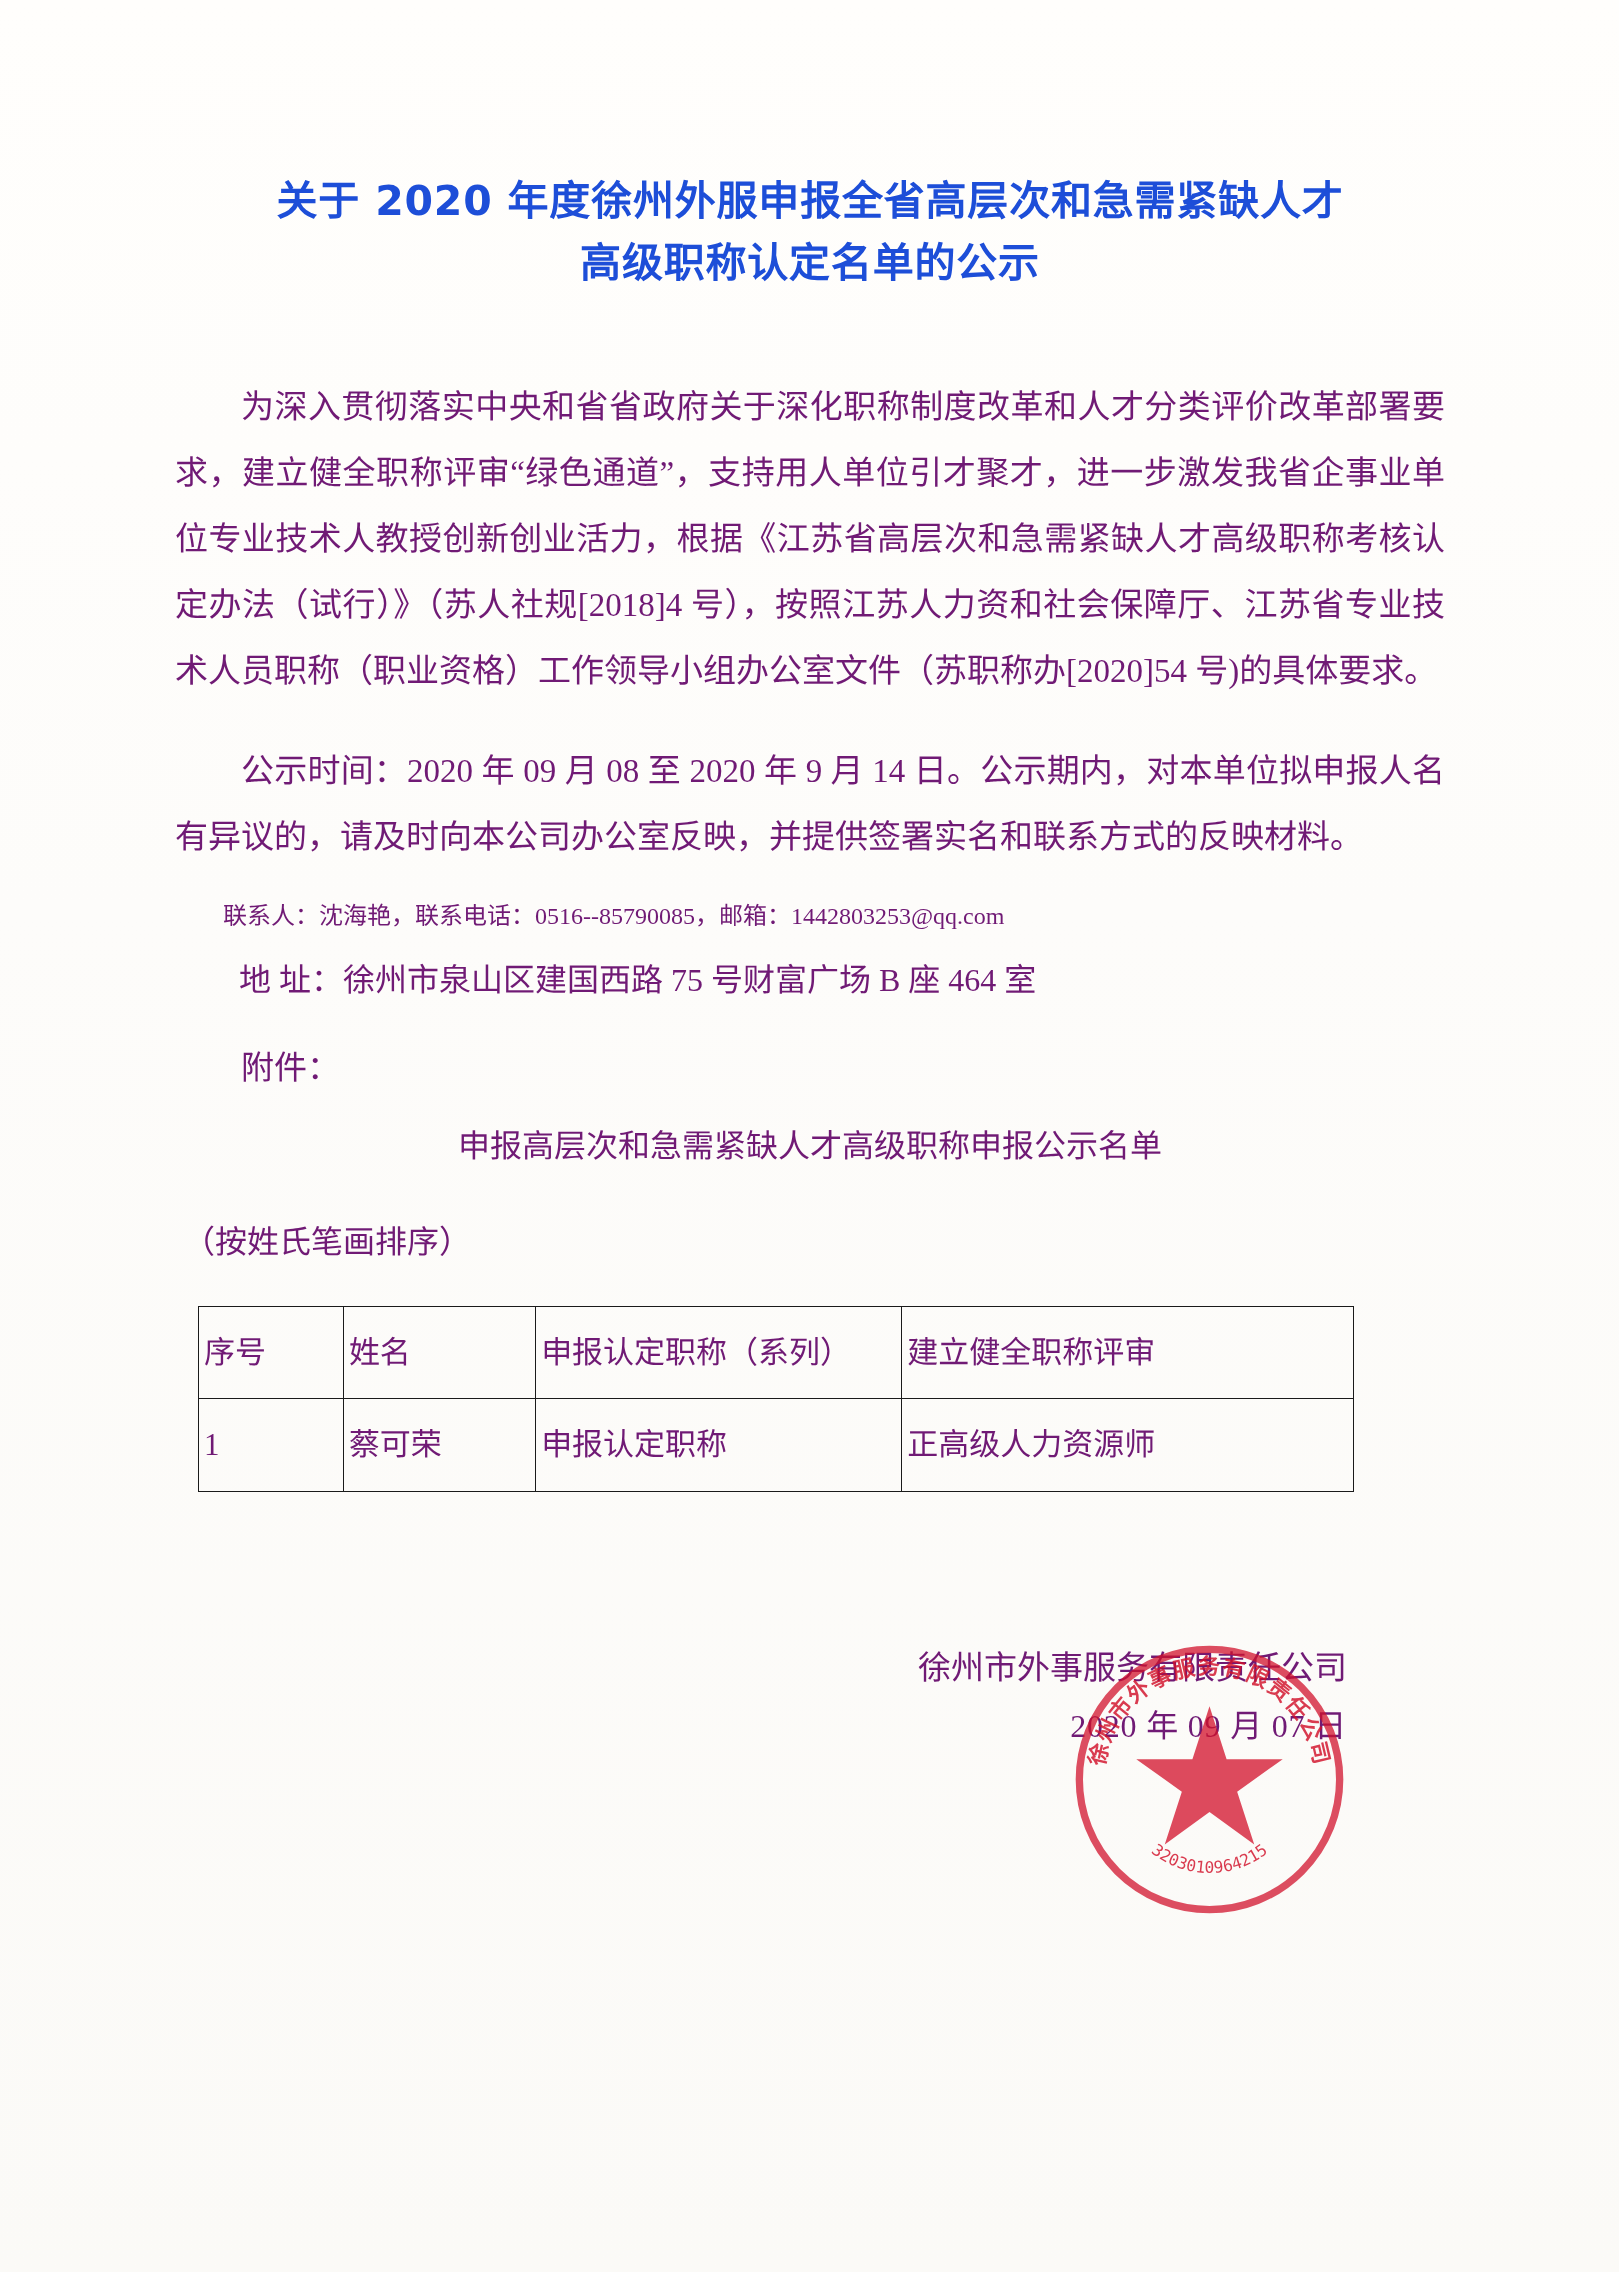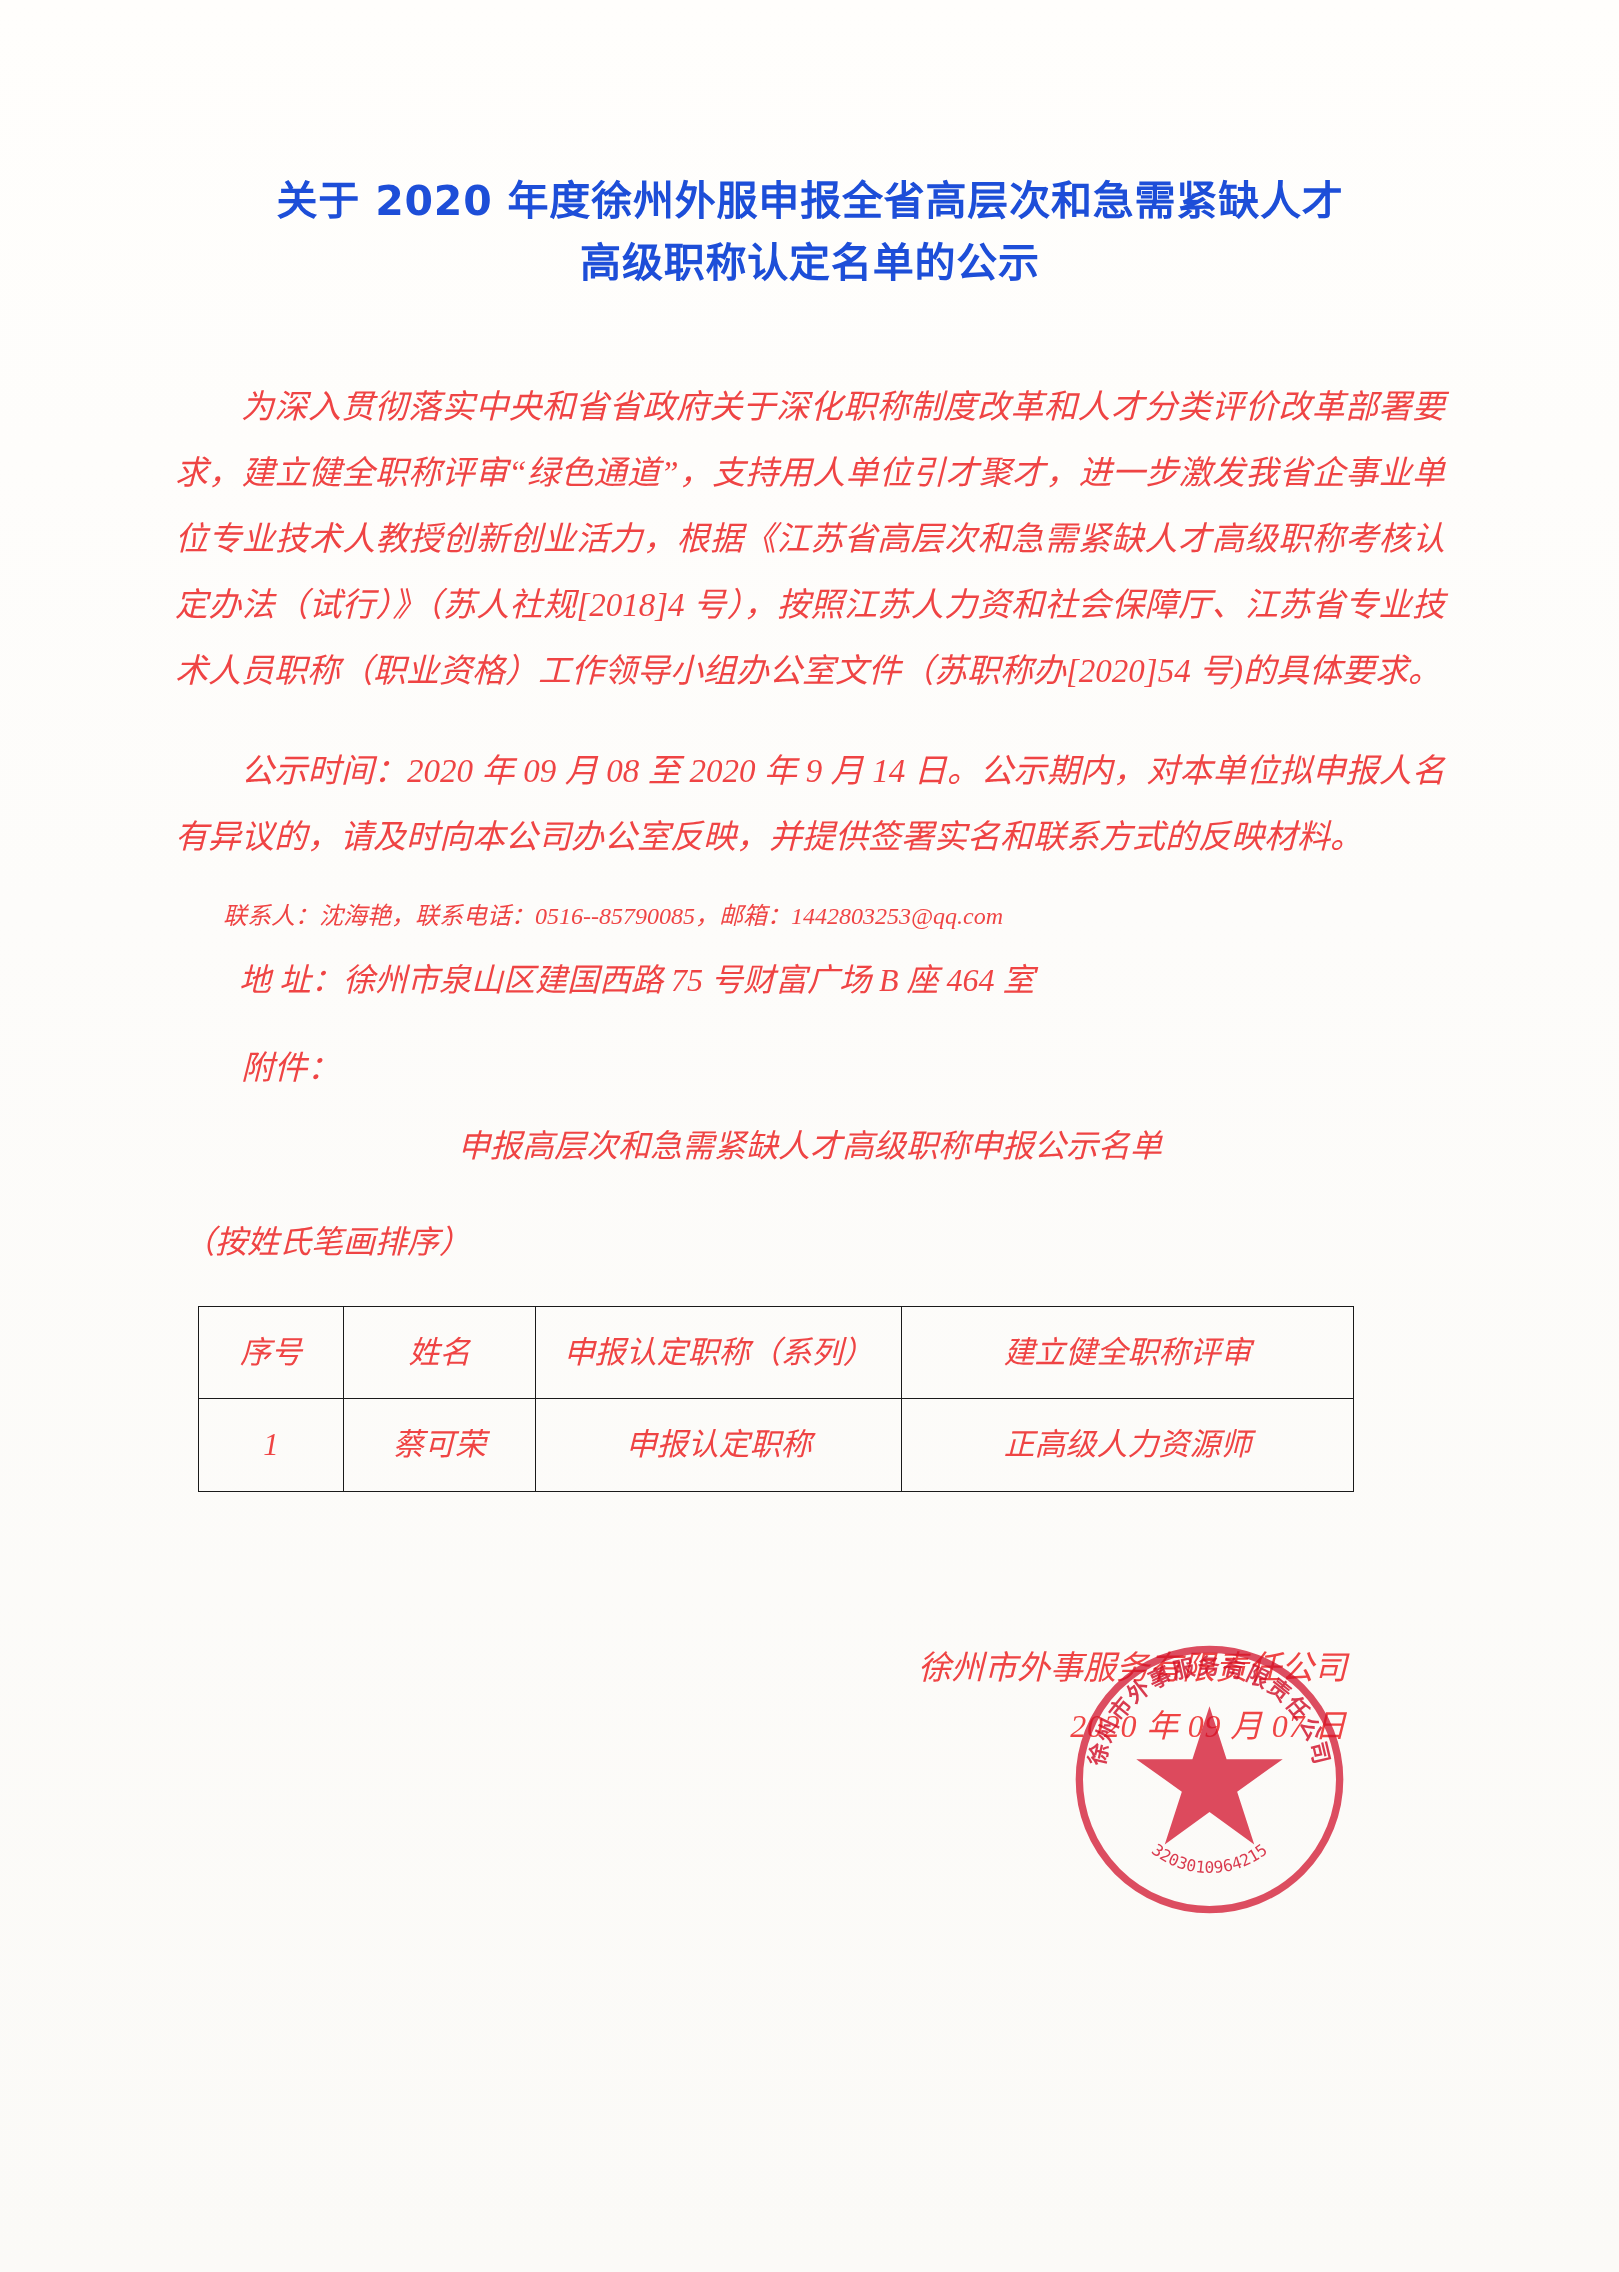--- a/index.html
+++ b/index.html
@@ -46,22 +46,21 @@
     color: #1d4ed8;
   }
   .doc-title .line2 {
     display: block;
   }
   .body-block {
     margin-top: 80px;
     font-size: 33px;
     line-height: 2.0;
     text-align: justify;
-    color: #ef4444;
-    font-style: italic;
+    color: #701a75;
   }
   .para {
     text-indent: 2em;
     margin: 0 0 4.9px 0;
   }
   .para-2 {
     margin-top: 34px;
   }
   .contact-line {
     text-indent: 2em;
@@ -93,21 +92,20 @@
   }
   table.name-table {
     margin-top: 18px;
     border-collapse: collapse;
     width: 1156px;
     margin-left: 23px;
     font-size: 31px;
   }
   table.name-table td, table.name-table th {
     border: 1.6px solid #1a1a1a;
-    text-align: center;
     padding: 14.7px 4.9px;
     font-weight: normal;
   }
   table.name-table .col-no { width: 138px; }
   table.name-table .col-name { width: 187px; }
   table.name-table .col-series { width: 366px; }
   table.name-table .col-title { width: 456px; }
 
   .sign-block {
     margin-top: 147px;

